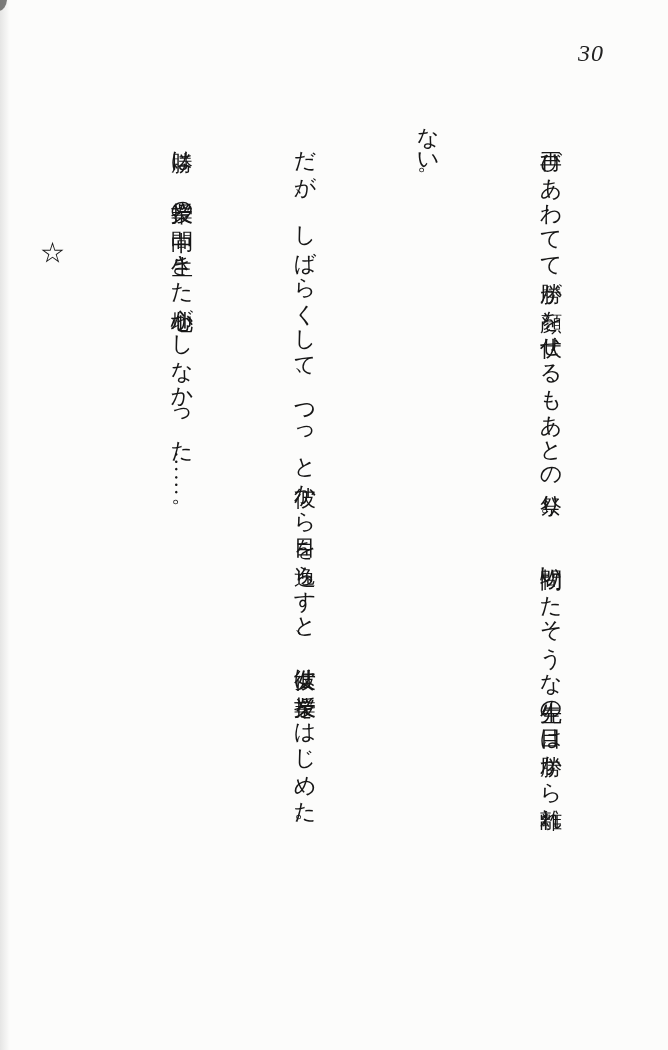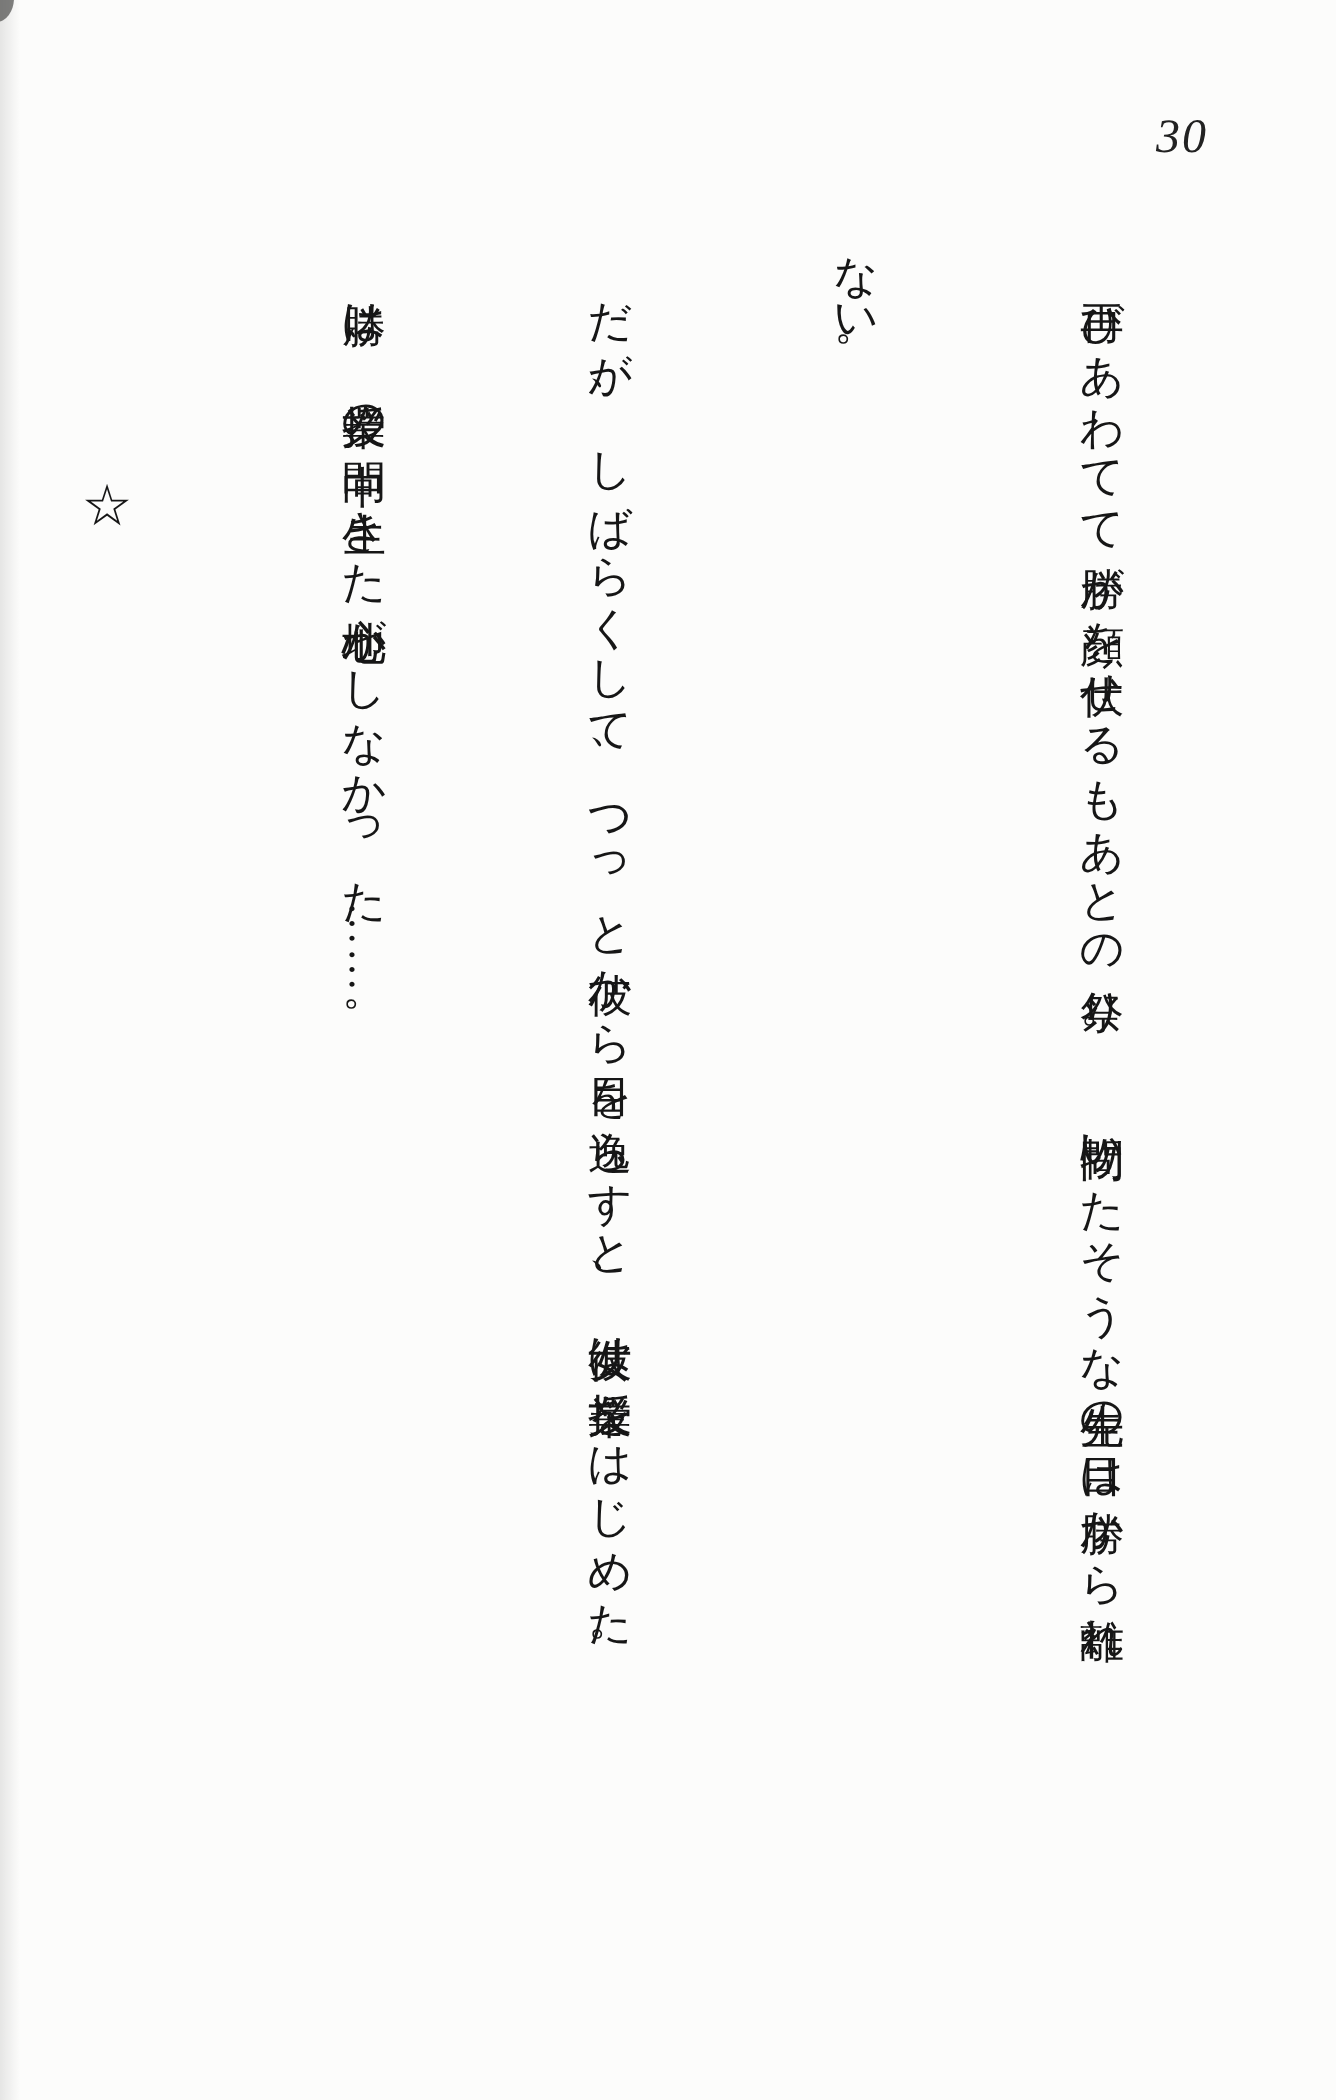--- a/index.html
+++ b/index.html
@@ -12,21 +12,21 @@
     width: 668px;
     height: 1050px;
     margin: 0 auto;
     background: #fcfcfb;
     overflow: hidden;
     font-family: "Liberation Serif", "DejaVu Serif", serif;
     color: #1a1a1a;
   }
   .page-number {
     position: absolute;
-    top: 56px;
+    top: 40px;
     right: 64px;
     font-size: 24px;
     font-style: italic;
     letter-spacing: 1px;
     color: #222222;
     margin-left: 47px;
   }
   .text-block {
     position: absolute;
     top: 112px;

